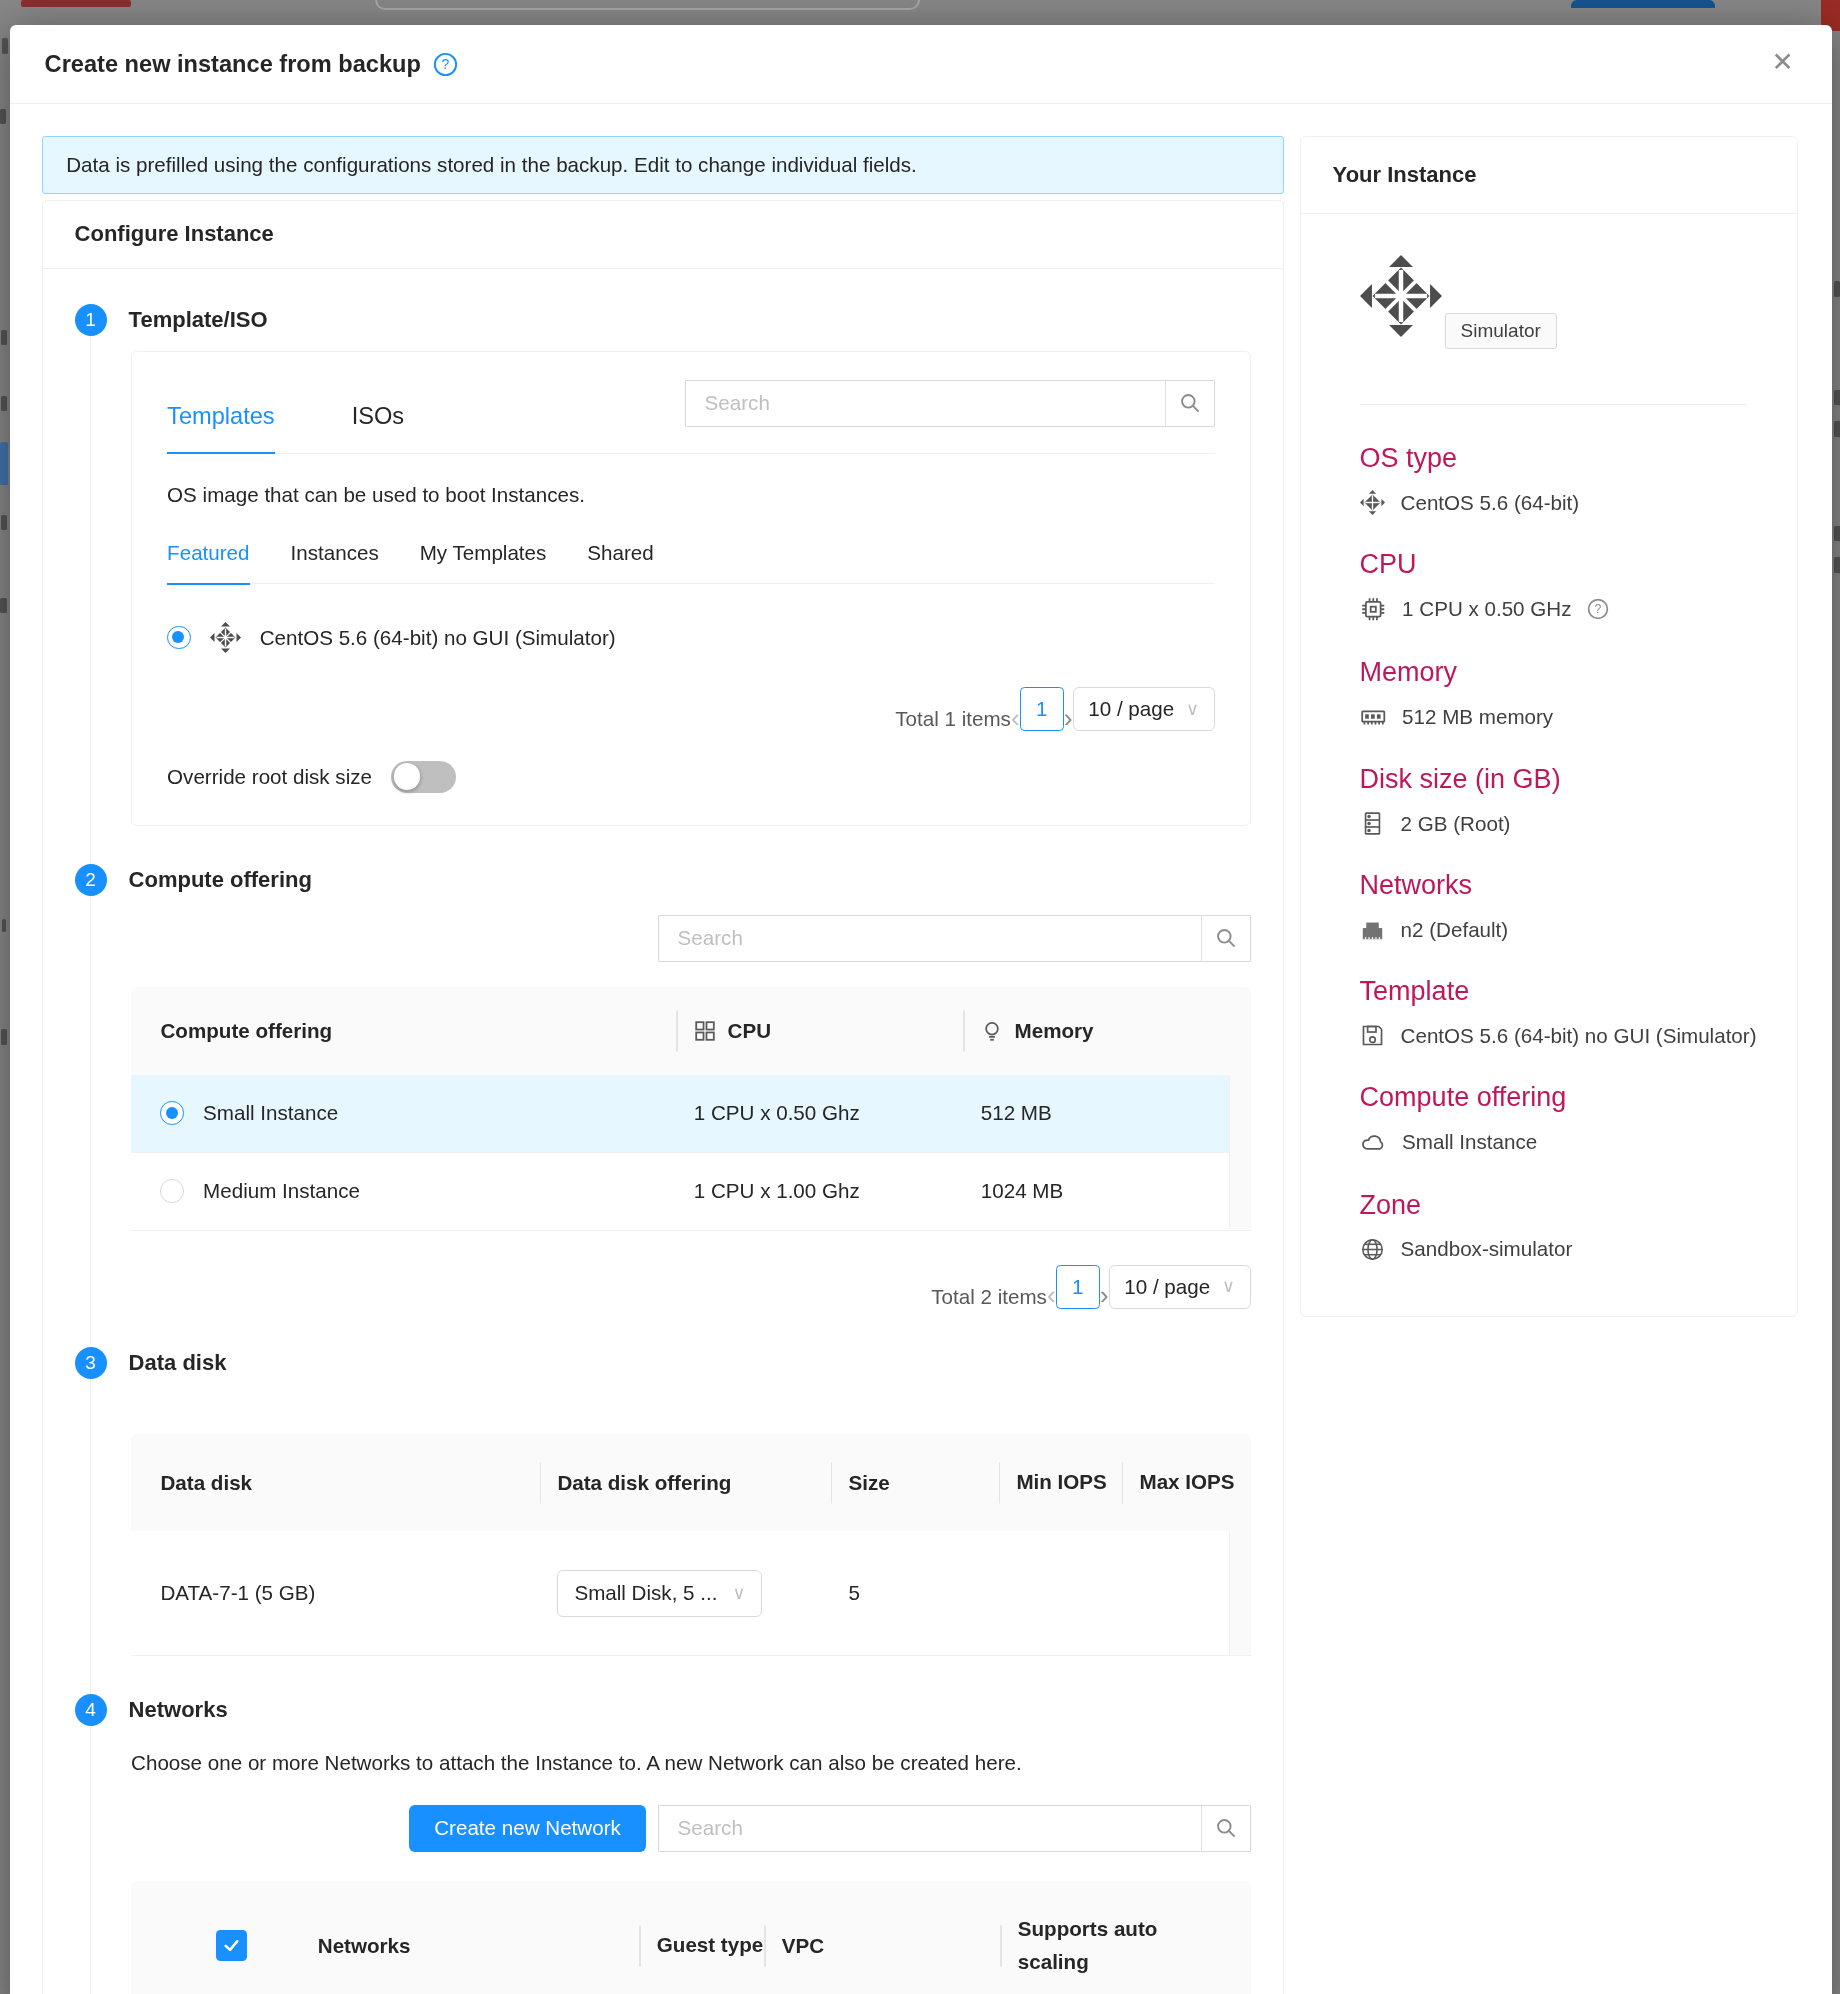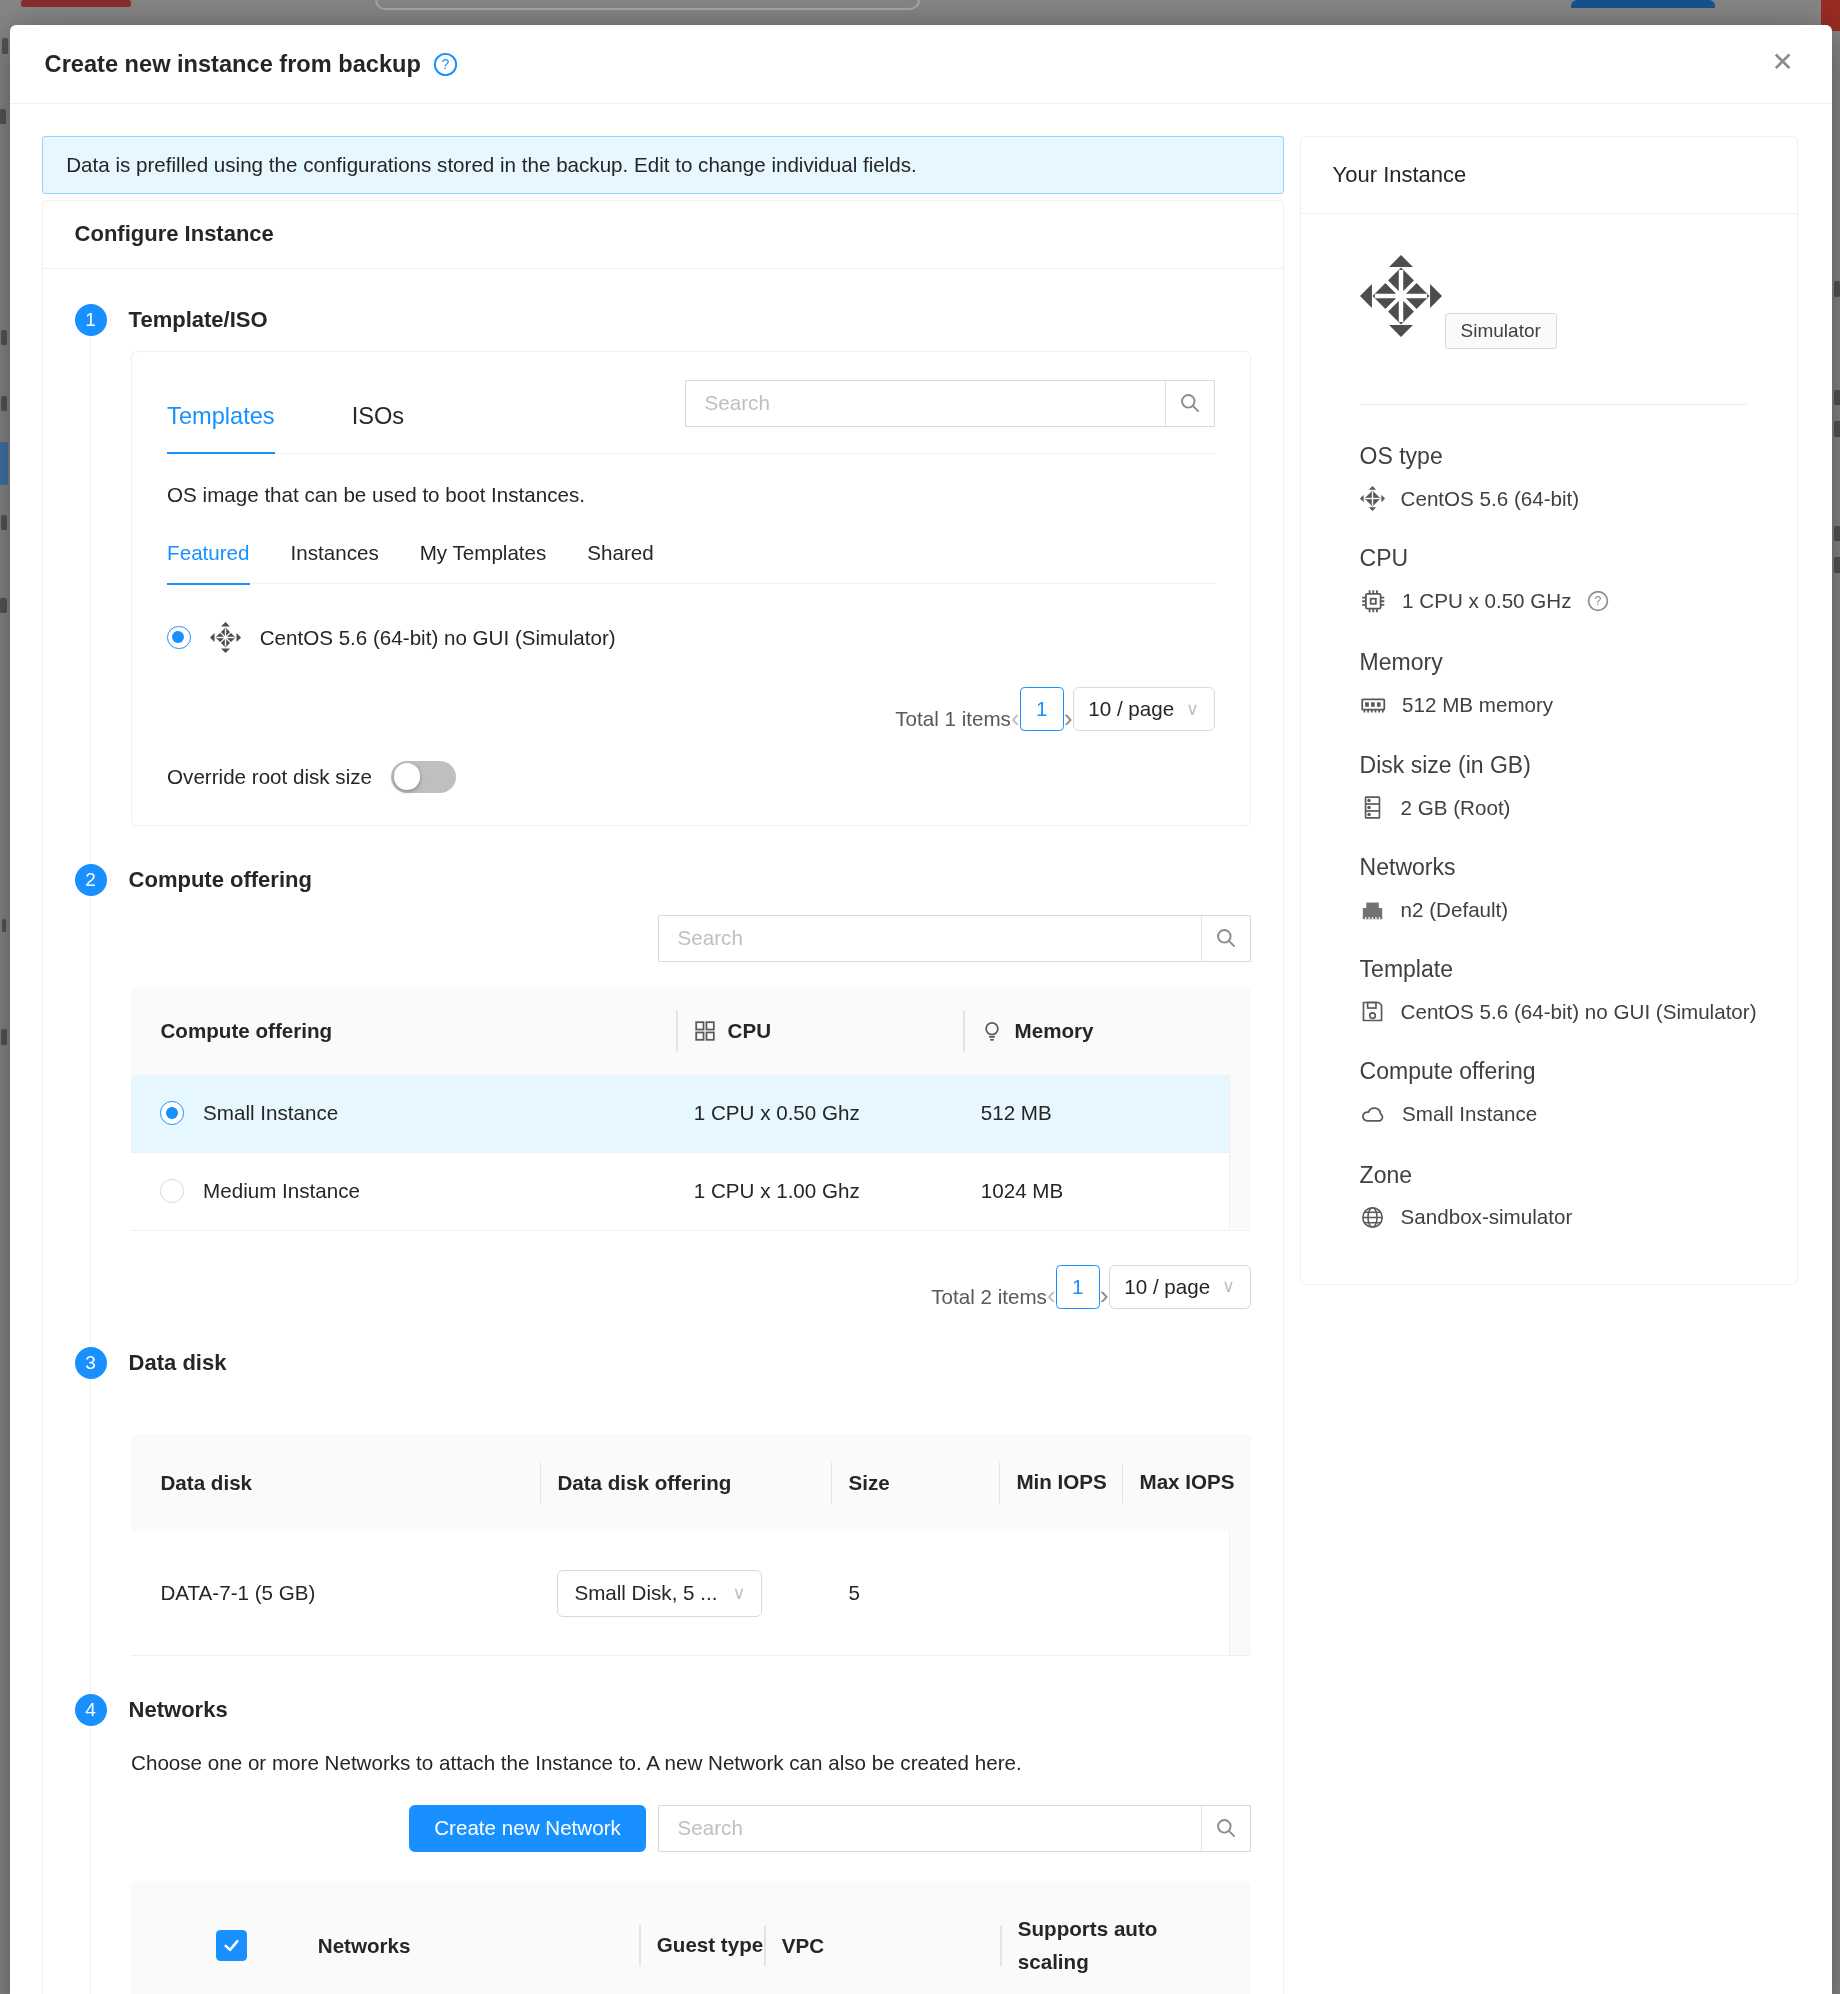--- a/index.html
+++ b/index.html
@@ -101,27 +101,27 @@
   .net-toolbar { margin-top:29.4px; display:flex; justify-content:flex-end; gap:11.8px; }
   .btn-primary { height:47px; background:#1890ff; color:#fff; border:none; border-radius:5.9px; font-size:20.6px; padding:0 25px; font-family:inherit; cursor:pointer; }
   .net-table-wrap { margin-top:29.4px; }
 
   .checkbox { width:31px; height:31px; border-radius:4.4px; background:#1890ff; display:flex; align-items:center; justify-content:center; flex:none; cursor:pointer; }
   .hdr-2line { line-height:1.6; }
 
   
   .side-card { border:1.5px solid #f0f0f0; border-radius:5.9px; background:#fff; }
   .side-header { padding:25px 32px; border-bottom:1.5px solid #f0f0f0; }
-  .side-title { font-size:22px; font-weight:400; color:#262626; }
+  .side-title { font-size:22px; font-weight:700; color:#262626; }
   .side-body { padding:41px 32px 47px 59px; }
   .side-logo { margin-bottom:32px; }
   .tag { display:inline-block; border:1.5px solid #d9d9d9; background:#fafafa; border-radius:2.9px; padding:5.9px 14.7px; font-size:19px; color:#404040; }
   .side-divider { border:none; border-top:1.5px solid #ececec; margin:35px 17.7px 38px 0; }
   .info-item { margin-bottom:34px; }
-  .info-label { font-size:23px; color:#404040; margin-bottom:16px; }
+  .info-label { font-size:27px; color:#be185d; margin-bottom:16px; }
   .info-value { display:flex; align-items:center; gap:16px; font-size:20.6px; color:#404040; }
 
   .icon { display:inline-flex; flex:none; }
 </style>
 </head>
 <body>
 
 <div class="screen">
 
   <div class="bg-frag bg-blue-btn"></div>

